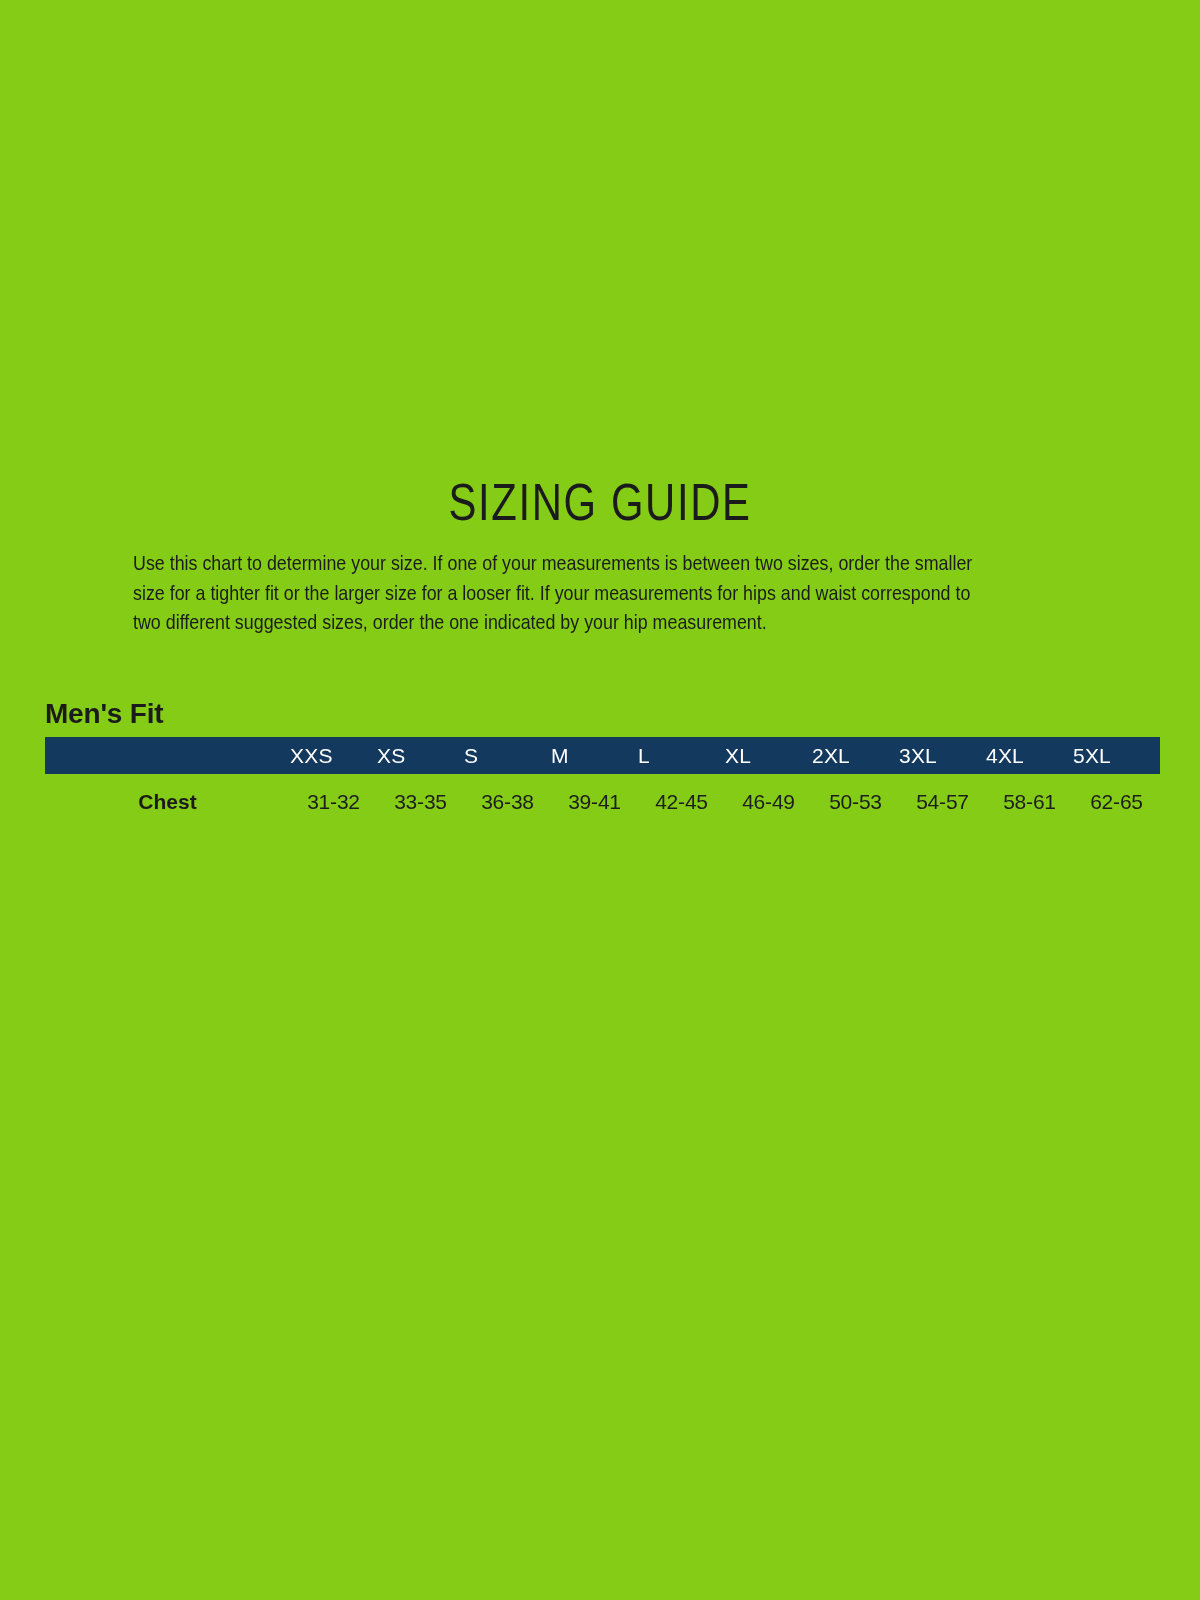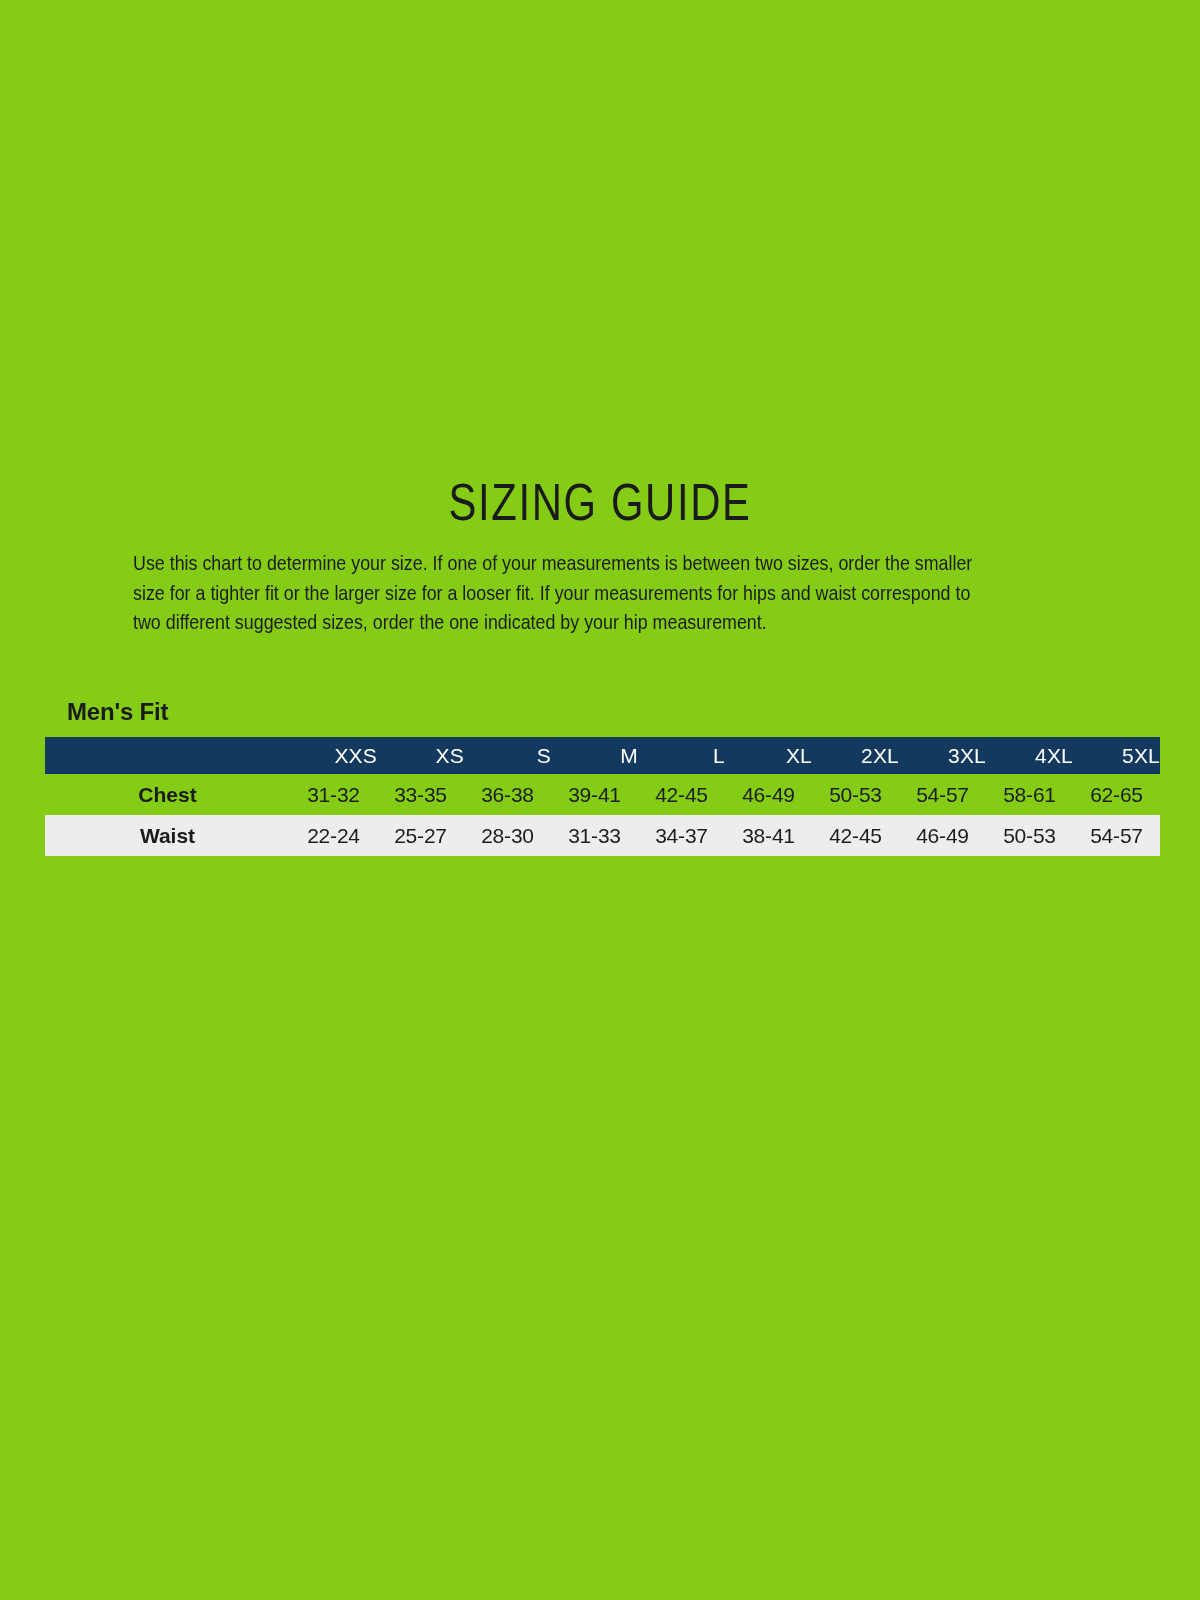--- a/index.html
+++ b/index.html
@@ -36,23 +36,23 @@
     font-size: 21px;
     line-height: 29.5px;
     color: #1c1c1c;
     transform: scaleX(0.85);
     transform-origin: left top;
   }
   .intro-line { white-space: nowrap; }
 
   .section-heading {
     position: absolute;
-    left: 67px;
+    left: 45px;
     top: 698px;
-    font-size: 24px;
+    font-size: 28px;
     font-weight: 700;
     letter-spacing: -0.2px;
     color: #1b1b1b;
   }
 
   table.size-table {
     position: absolute;
     left: 45px;
     top: 737px;
     width: 1115px;
@@ -62,25 +62,25 @@
   .size-table col.col-label { width: 245px; }
   .size-table col.col-size  { width: 87px; }
 
   .size-table thead th {
     background: #14395e;
     color: #ffffff;
     font-weight: 400;
     font-size: 21px;
     letter-spacing: 0.2px;
     height: 37px;
-    text-align: right;
+    text-align: left;
     vertical-align: middle;
     padding: 0;
   }
-  .size-table tbody tr { height: 41px; }
+  .size-table tbody tr { height: 56px; }
   .size-table tbody tr:nth-child(2) th,
   .size-table tbody tr:nth-child(2) td { background: #ededee; }
 
   .size-table tbody th {
     font-weight: 700;
     font-size: 21px;
     text-align: center;
     vertical-align: middle;
     color: #1b1b1b;
     padding: 0;
@@ -145,29 +145,16 @@
         <td>33-35</td>
         <td>36-38</td>
         <td>39-41</td>
         <td>42-45</td>
         <td>46-49</td>
         <td>50-53</td>
         <td>54-57</td>
         <td>58-61</td>
         <td>62-65</td>
       </tr>
-      <tr>
-        <th>Waist</th>
-        <td>22-24</td>
-        <td>25-27</td>
-        <td>28-30</td>
-        <td>31-33</td>
-        <td>34-37</td>
-        <td>38-41</td>
-        <td>42-45</td>
-        <td>46-49</td>
-        <td>50-53</td>
-        <td>54-57</td>
-      </tr>
     </tbody>
   </table>
 
 </main>
 
 </body></html>

